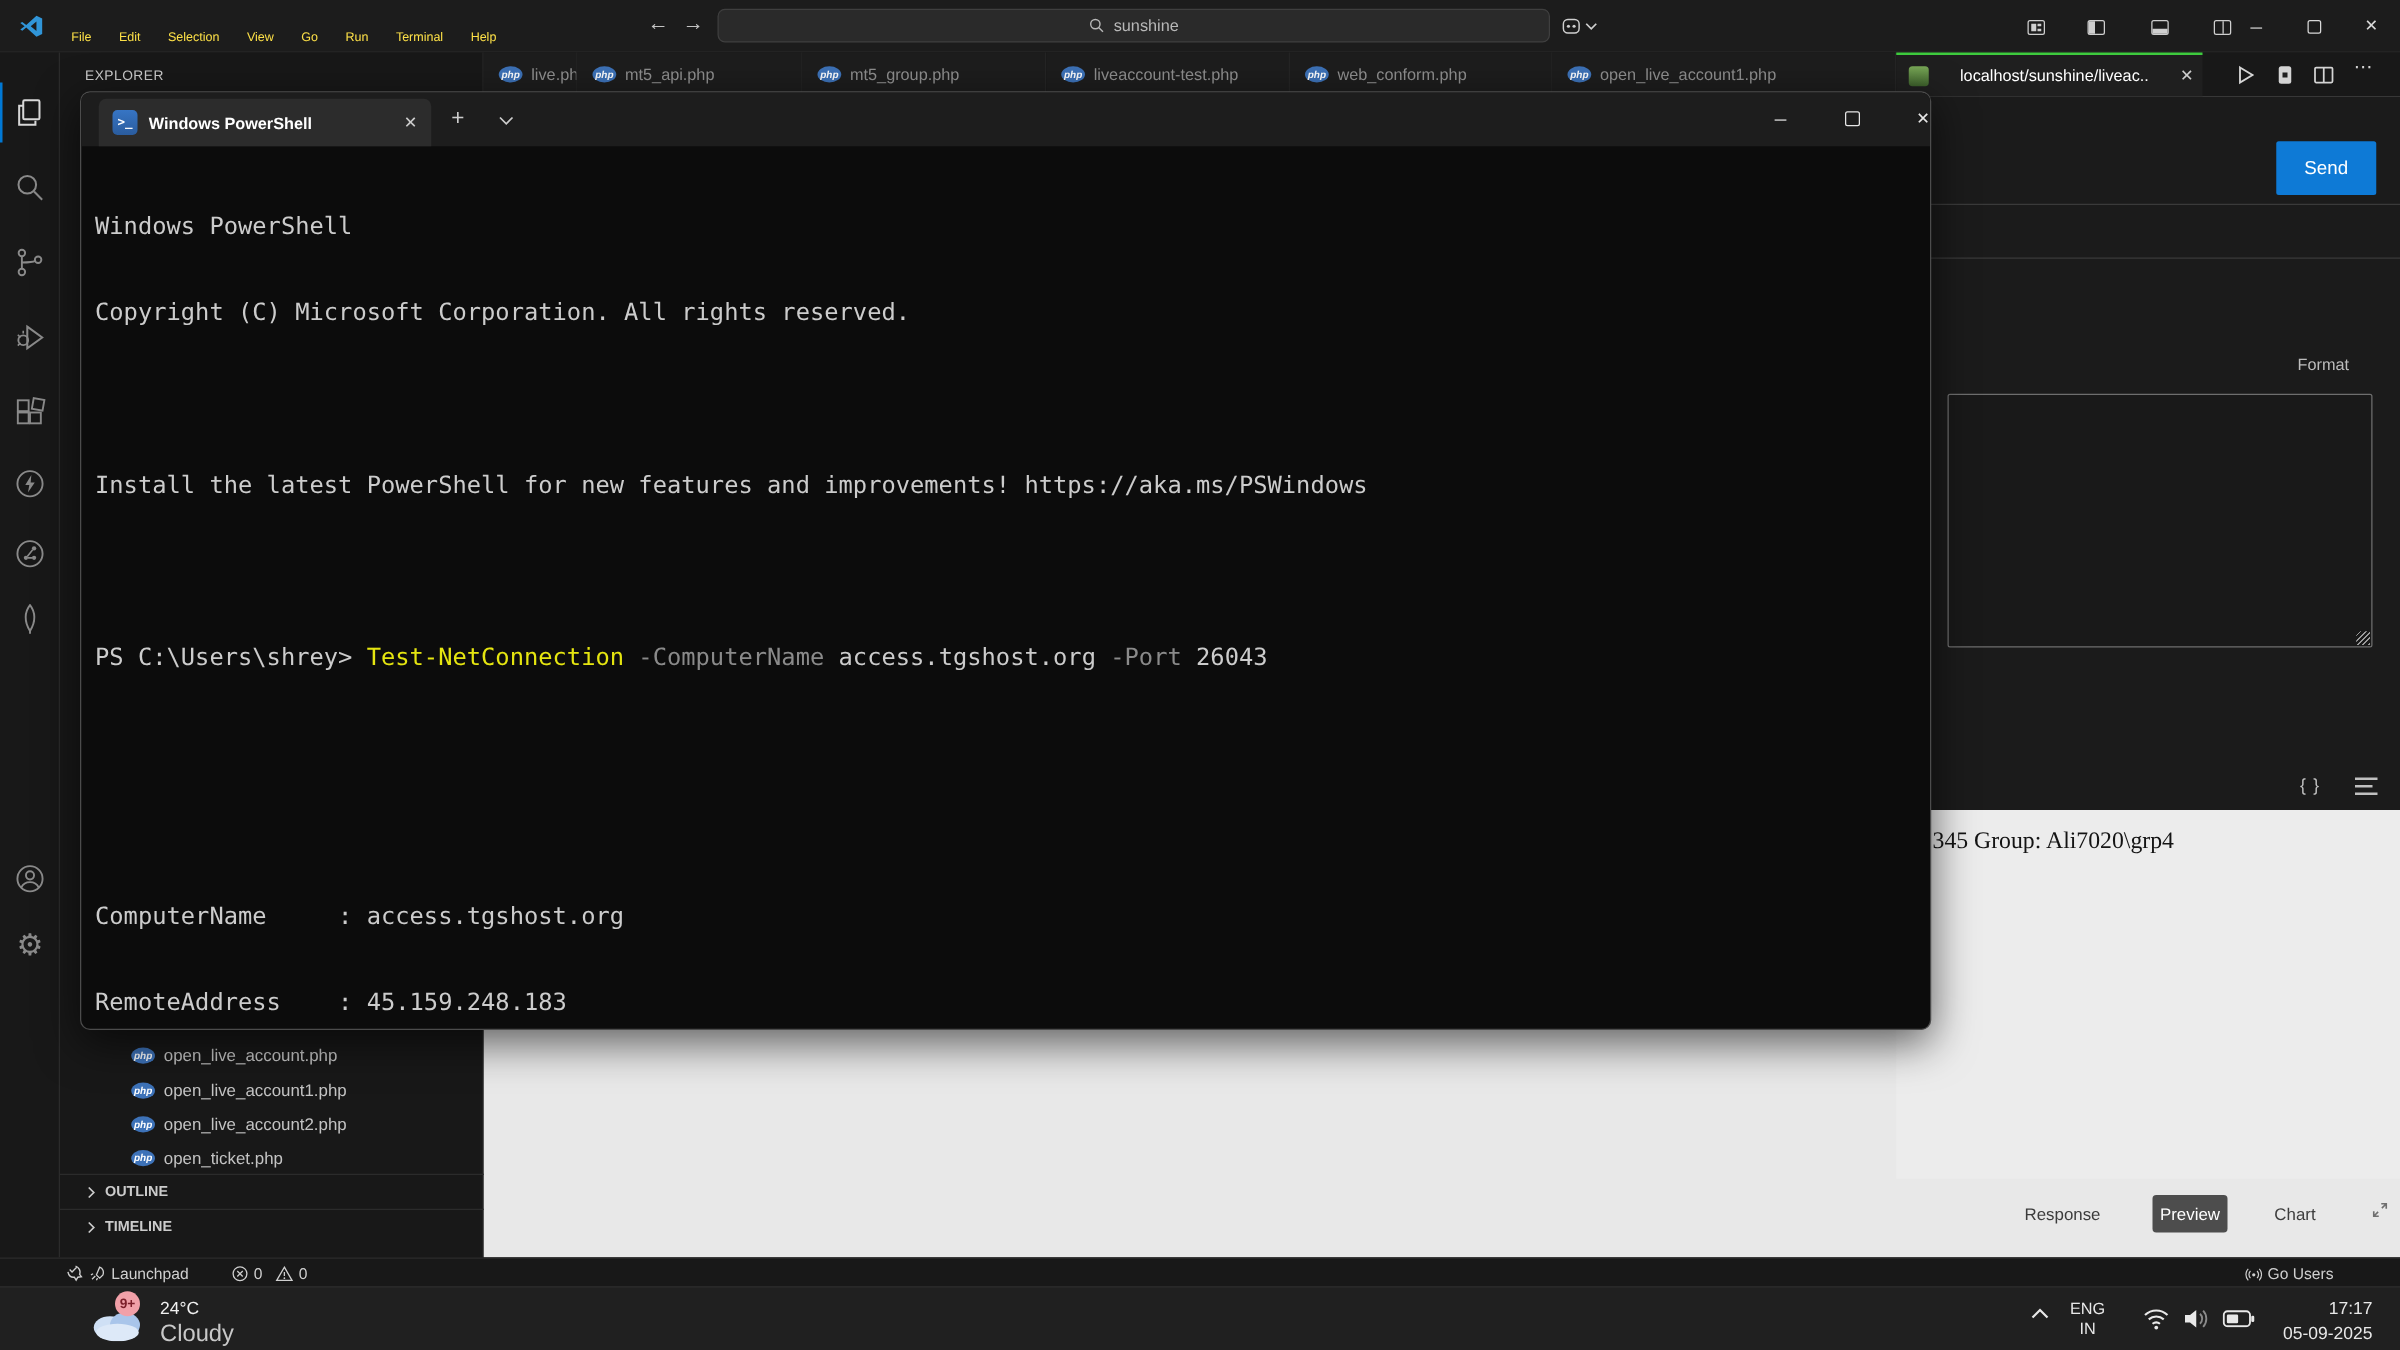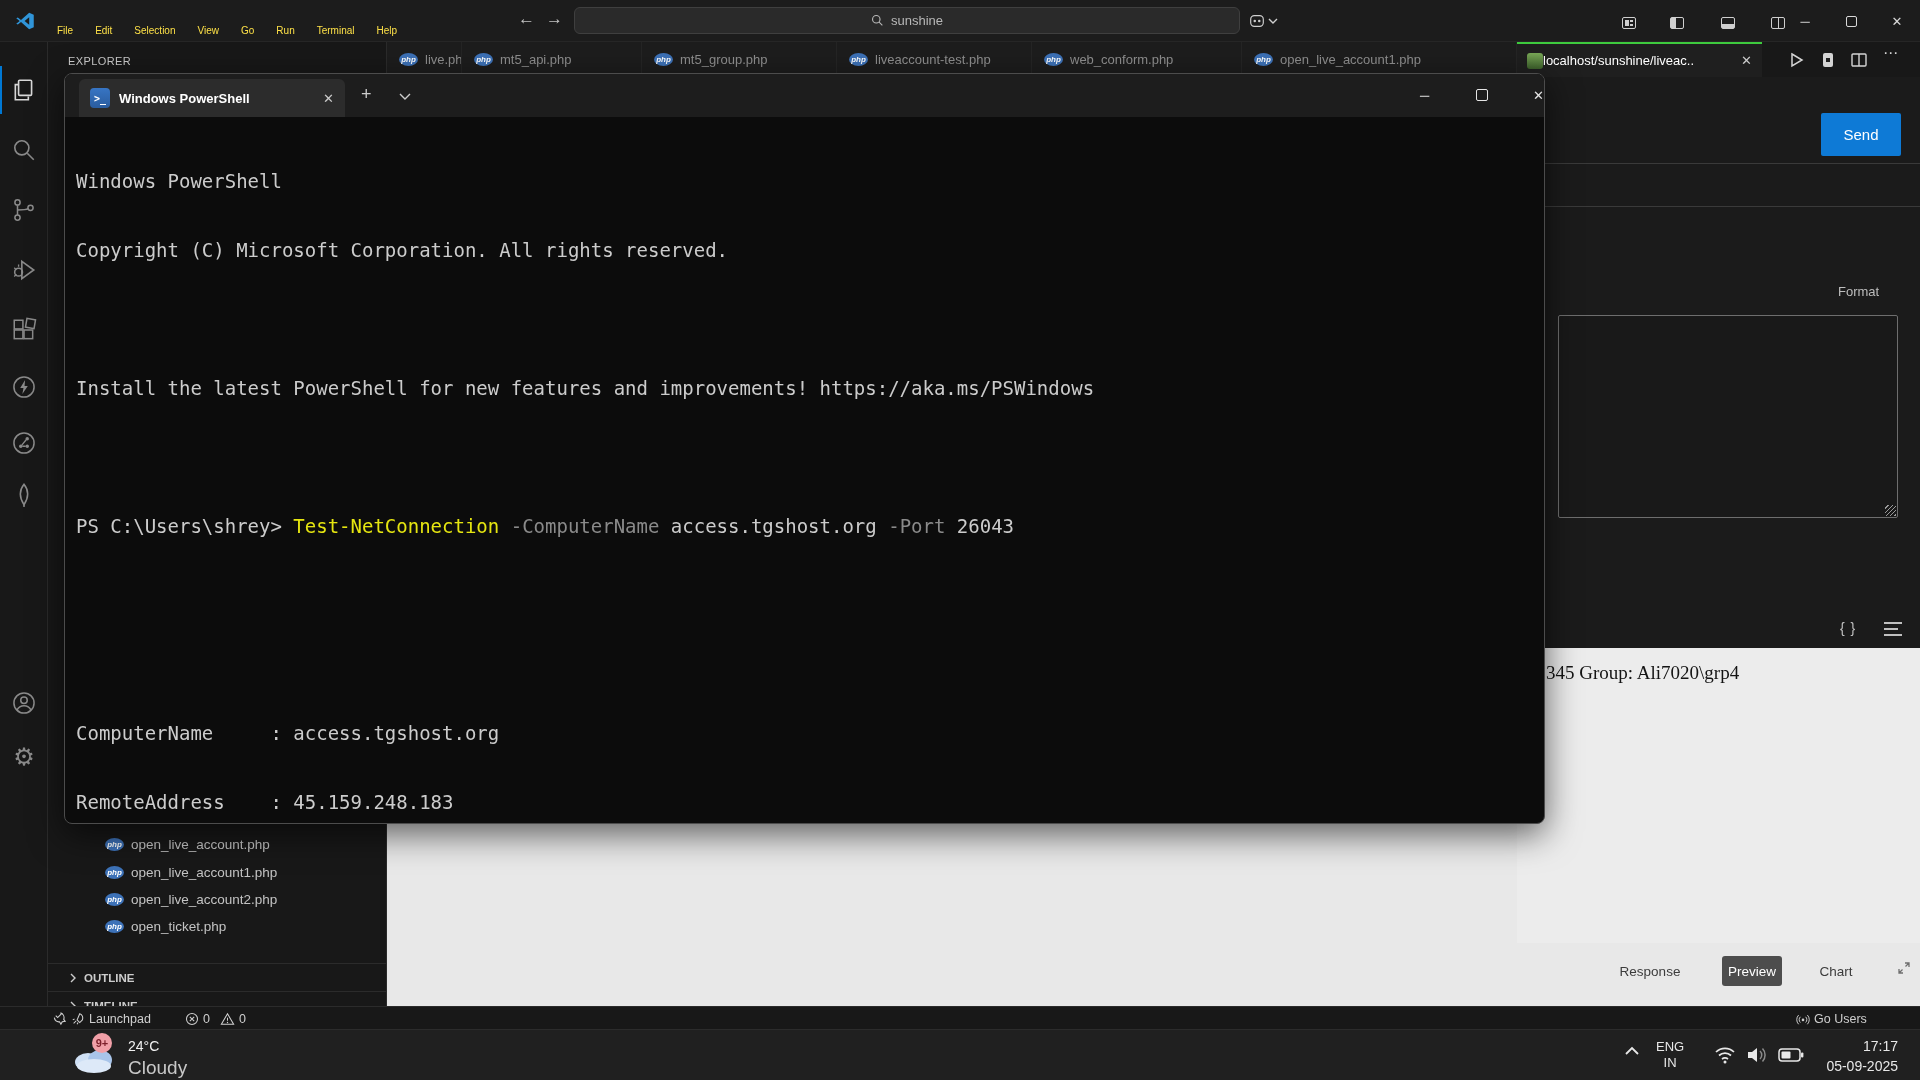--- a/index.html
+++ b/index.html
@@ -26,32 +26,32 @@
   .activitybar { left:0; top:42px; width:48px; height:964px; background:#181818; border-right:1px solid #2b2b2b; }
   .act-icon { left:11px; width:26px; height:26px; color:#8a8a8a; }
   .act-icon.active { color:#d7d7d7; }
   .act-blue-bar { left:0; width:2px; background:#0078d4; }
   .sidebar { left:48px; top:42px; width:339px; height:964px; background:#181818; border-right:1px solid #2b2b2b; }
   .explorer-hdr { left:68px; top:55px; font-size:11px; letter-spacing:.4px; color:#cccccc; font-weight:normal; }
   .file-row { left:48px; width:339px; height:28px; display:flex; align-items:center; padding-left:57px; gap:7px; color:#c3c3c3; font-size:13.5px; }
   .php-badge { width:19px; height:13px; border-radius:50%; background:#3d72b8; color:#fff; font-size:8px; font-weight:bold; font-style:italic;
     display:flex; align-items:center; justify-content:center; flex:none; }
   .section-row { left:48px; width:339px; height:28px; display:flex; align-items:center; padding-left:20px; gap:6px;
-    color:#cccccc; font-size:11.5px; font-weight:bold; border-top:1px solid #2b2b2b;margin-top:24px; }
+    color:#cccccc; font-size:11.5px; font-weight:bold; border-top:1px solid #2b2b2b; }
   .chev { width:10px; height:10px; }
 
   
   .tabstrip { left:387px; top:42px; width:1130px; height:35px; background:#181818; display:flex; }
   .etab { height:35px; display:flex; align-items:center; gap:7px; padding:0 12px; border-right:1px solid #252525;
     color:#8f8f8f; font-size:13px; background:#1d1d1d; white-space:nowrap; overflow:hidden; }
 
   
   .rpanel-tabrow { left:1517px; top:42px; width:403px; height:35px; background:#181818; }
   .rtab { left:1517px; top:42px; width:245px; height:35px; background:#1f1f1f; border-top:2px solid #3ecb3e;
-    display:flex; align-items:center; gap:0; padding:0 10px; color:#ffffff; font-size:13px; }
+    display:flex; align-items:center; gap:25px; padding:0 10px; color:#ffffff; font-size:13px; }
   .rtab-fav { width:16px; height:16px; border-radius:3px; background:linear-gradient(#79a857,#3c5f2b); flex:none; }
   .rtab-close { color:#cccccc; font-size:13px; margin-left:auto; }
   .r-action { top:50px; width:20px; height:20px; color:#d4d4d4; font-size:15px; text-align:center; }
   .rbody { left:1517px; top:77px; width:403px; height:571px; background:#1b1b1b; }
   .rdiv { left:1517px; width:403px; height:1px; background:#3a3a3a; }
   .send-btn { left:1821px; top:113px; width:80px; height:43px; background:#0e7ad6; color:#fff; font-size:15px;
     display:flex; align-items:center; justify-content:center; border-radius:2px; }
   .format-lbl { top:284px; left:1838px; color:#bdbdbd; font-size:13px; }
   .req-body { left:1558px; top:315px; width:340px; height:203px; background:#191919; border:1px solid #6e6e6e; border-radius:2px; }
   .req-body::after { content:""; position:absolute; right:1px; bottom:1px; width:11px; height:11px;

